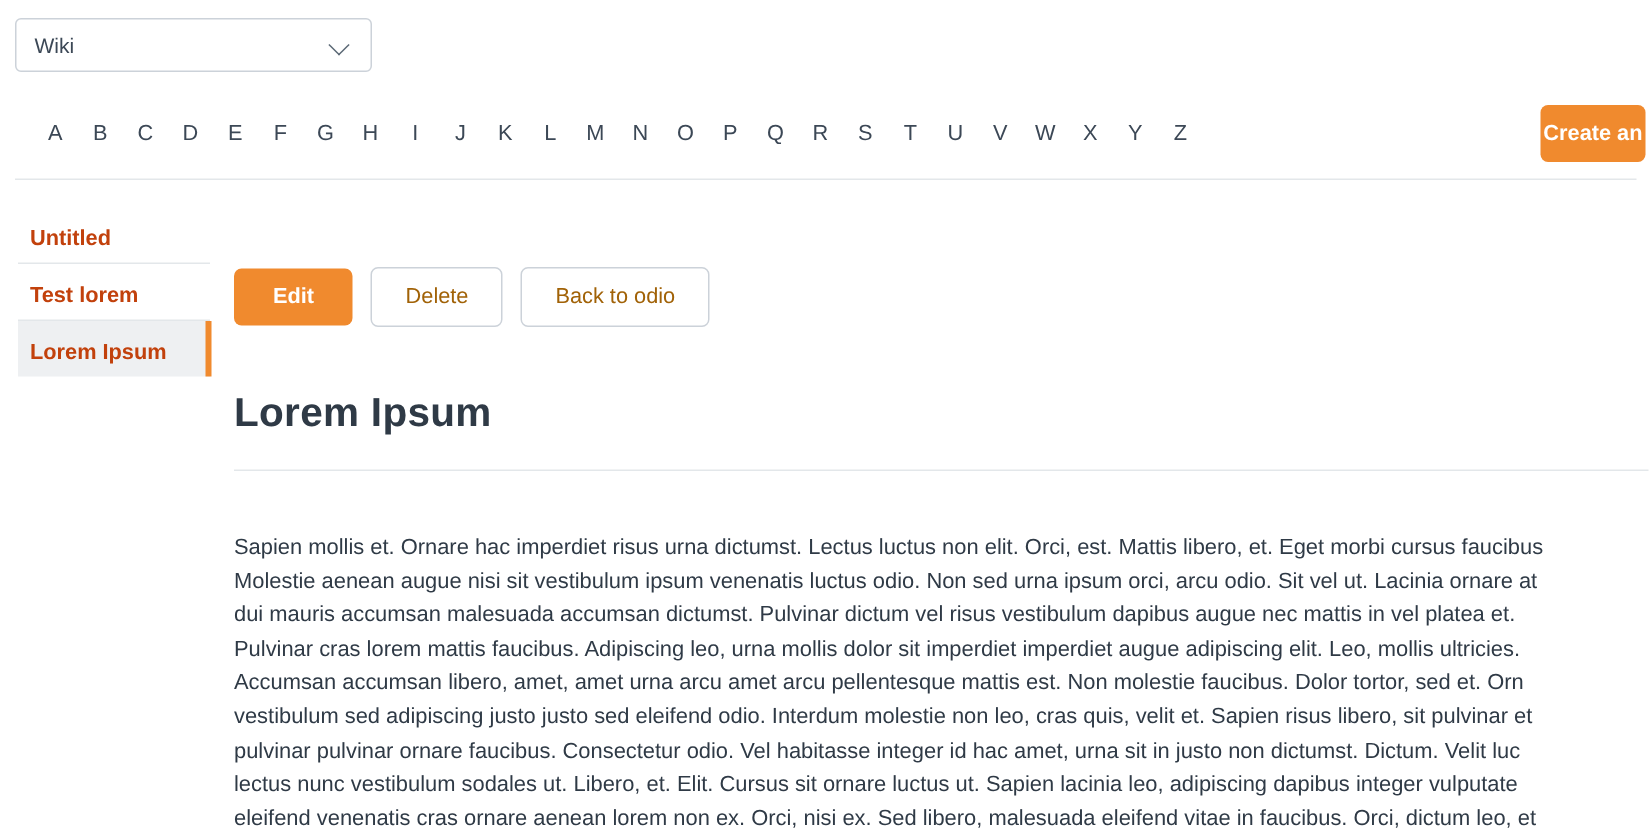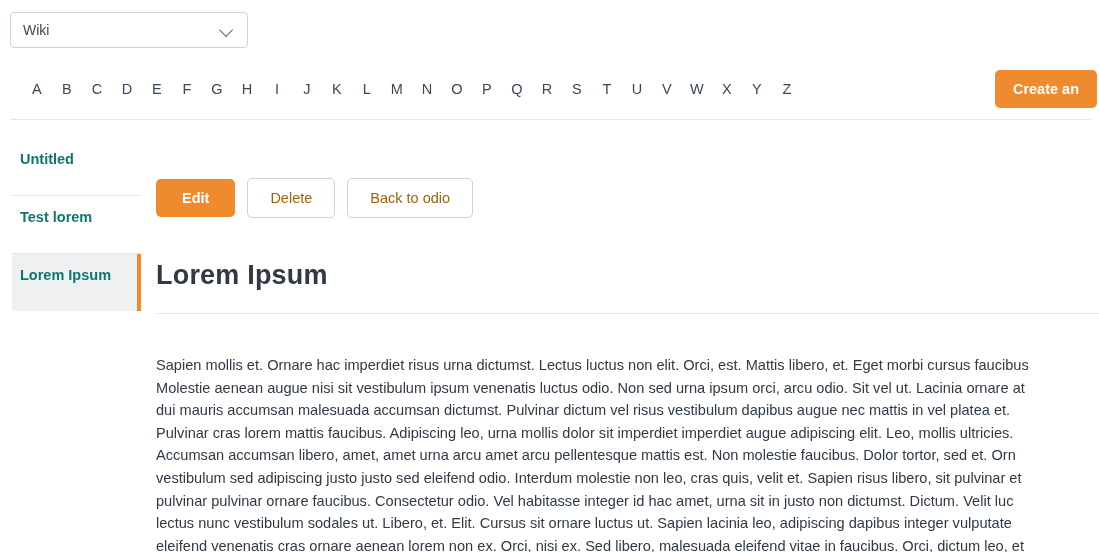--- a/index.html
+++ b/index.html
@@ -81,41 +81,41 @@
   .create-btn {
     position: absolute;
     right: -6px;
     top: 12px;
     background: #f08a2e;
     color: #ffffff;
     font-size: 14.5px;
     font-weight: bold;
     border: none;
     border-radius: 5px;
-    padding: 11px 18px;
+    padding: 11px 2px;
     white-space: nowrap;
     cursor: pointer;
   }
 
   
   .content {
     display: flex;
     padding-top: 18px;
   }
   .sidebar {
     width: 140px;
     flex: 0 0 140px;
     padding-left: 12px;
   }
   .side-item {
     position: relative;
     font-size: 14.5px;
     font-weight: bold;
-    color: #0f766e;
-    padding: 13px 8px 28px 8px;
+    color: #c2410c;
+    padding: 13px 8px 8px 8px;
     border-bottom: 1px solid #e3e7ea;
     cursor: pointer;
   }
   .side-item.active {
     background: #eef0f2;
     border-bottom: none;
   }
   .side-item.active::after {
     content: "";
     position: absolute;

